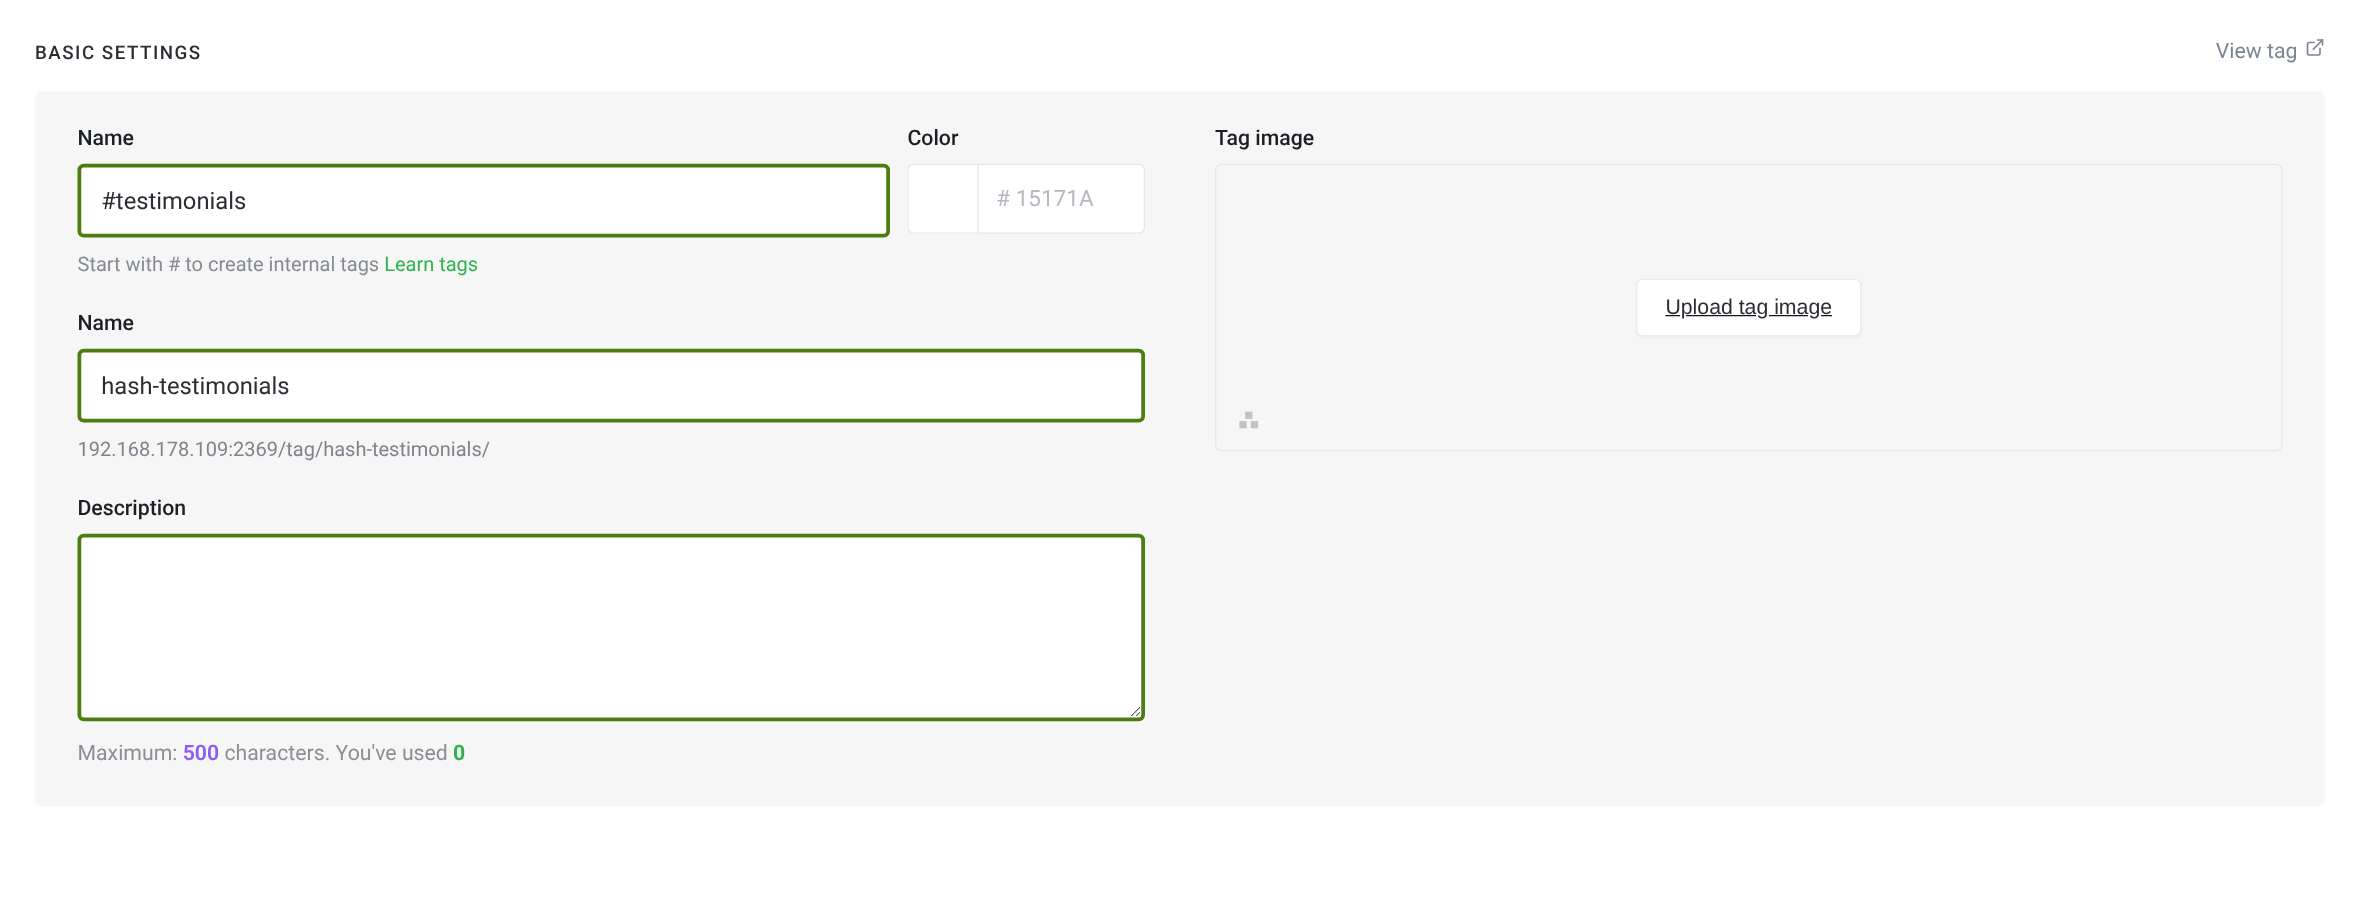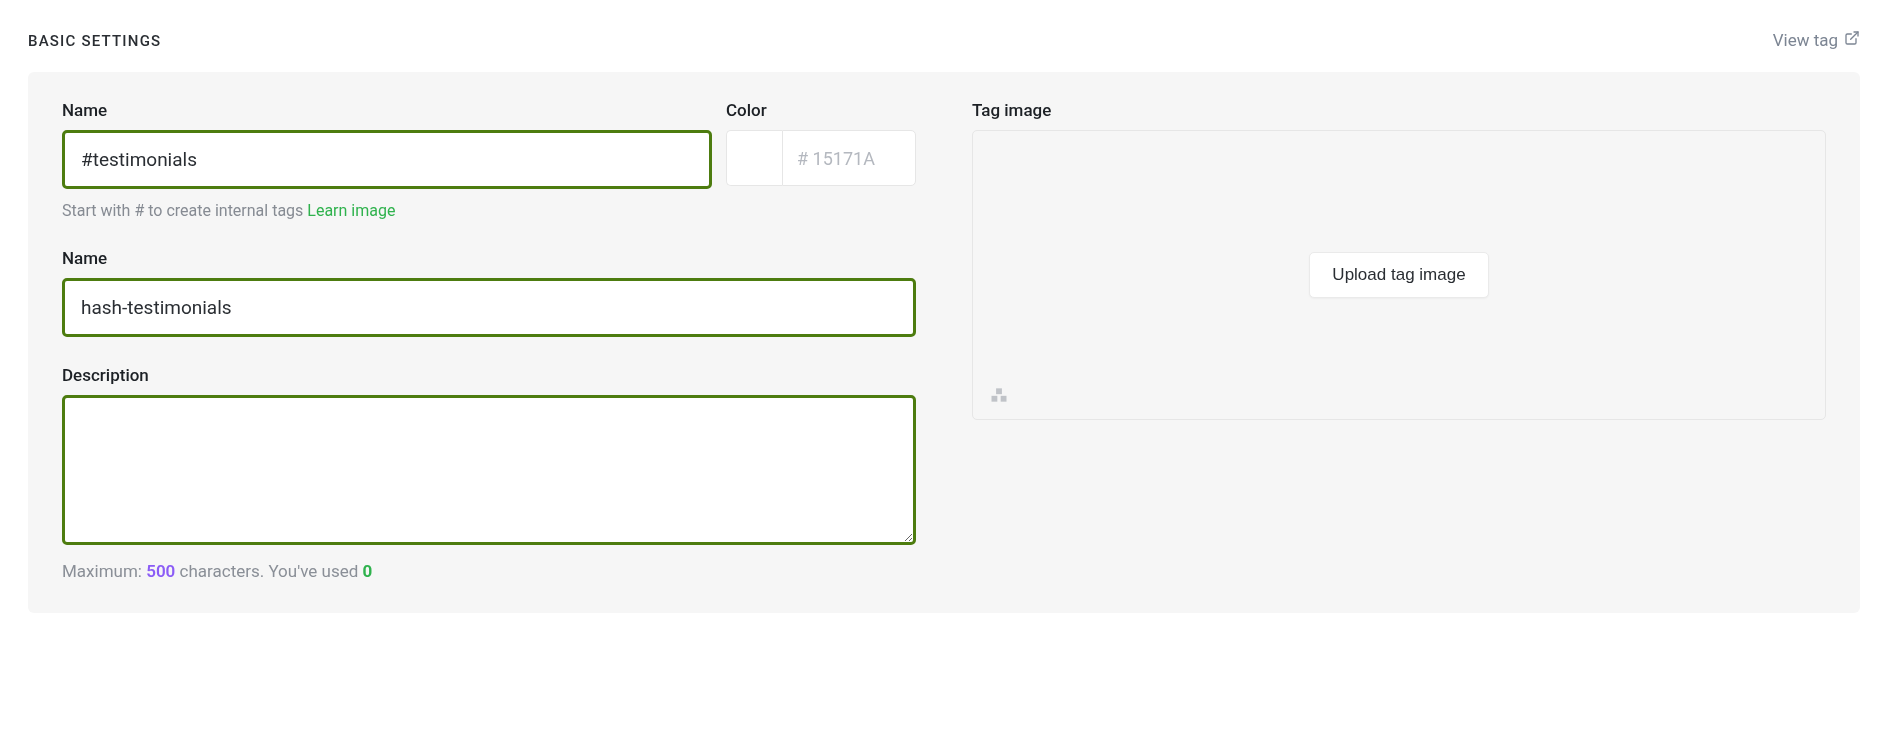--- a/index.html
+++ b/index.html
@@ -53,23 +53,23 @@
   .color-input {
     flex: 1; min-width: 0; background: #fff; border: 1px solid #e6e6e6;
     border-radius: 0 5px 5px 0; font-size: 18px; color: #2a2e33;
     padding: 0 14px; outline: none; font-family: inherit; height: 56px;
   }
   .textarea { resize: both; height: 150px; font-size: 17px; padding: 12px 14px; }
   .char-hint { font-size: 17px; color: #8a8f97; margin-top: 12px; }
   .char-hint b { color: #8b5cf6; font-weight: 600; }
   .char-hint .count { color: #2fb24d; font-weight: 700; }
   .dropzone {
-    position: relative; width: 100%; height: 290px;
+    position: relative; width: 100%; height: 230px;
     border: 1px solid #e6e6e6; border-radius: 5px; background: #f6f6f6;
-    display: flex; align-items: center; justify-content: center;
+    display: flex; align-items: center; justify-content: center; text-decoration: underline;
   }
   .upload-btn {
     background: #fff; border: 1px solid #eaeaea; border-radius: 5px;
     padding: 12px 22px; font-size: 17px; color: #2a2e33; cursor: pointer;
     box-shadow: 0 1px 2px rgba(0,0,0,0.04);
   }
   .dz-icon {
     position: absolute; left: 16px; bottom: 14px; color: #c0c3c8;
   }
   .dz-icon svg { width: 20px; height: 20px; display: block; }
@@ -94,36 +94,37 @@
 
   <div class="panel">
 
     <div class="left-col">
       <div class="row-name-color">
 
         <div>
           <label class="field-label">Name</label>
           <input class="input" type="text" value="#testimonials" style="">
           <div class="hint">
-            <span>Start with # to create internal tags </span><a>Learn image</a>
+            <span>Start with # to create internal tags </span><a>Learn tags</a>
           </div>
         </div>
 
         <div>
           <label class="field-label">Color</label>
           <div class="color-group">
             <div class="color-swatch"></div>
             <input class="color-input" type="text" placeholder="# 15171A" style="">
           </div>
         </div>
       </div>
 
       <div class="field-block">
         <label class="field-label">Name</label>
         <input class="input" type="text" value="hash-testimonials" style="">
+        <div class="url-hint">192.168.178.109:2369/tag/hash-testimonials/</div>
       </div>
 
       <div class="field-block">
         <label class="field-label">Description</label>
         <textarea class="textarea" style=""></textarea>
         <div class="char-hint">
           <span>Maximum: </span><b>500</b><span> characters. You've used </span><span class="count">0</span>
         </div>
       </div>
     </div>

